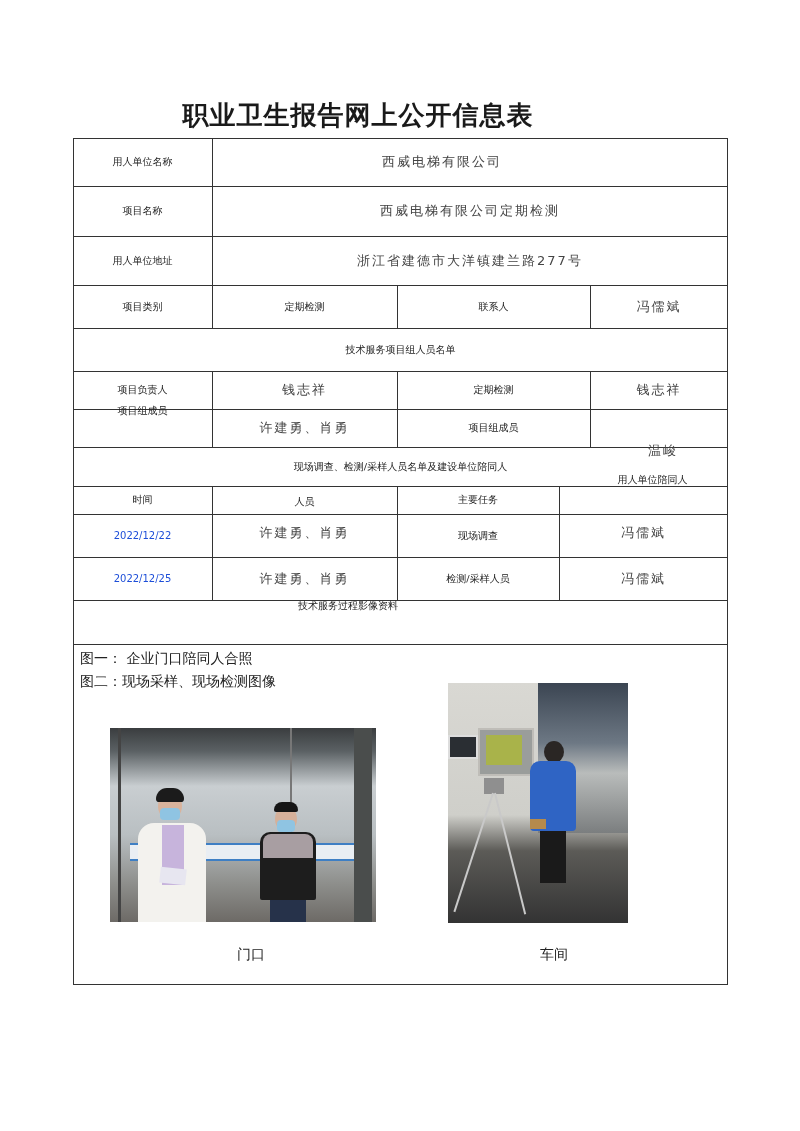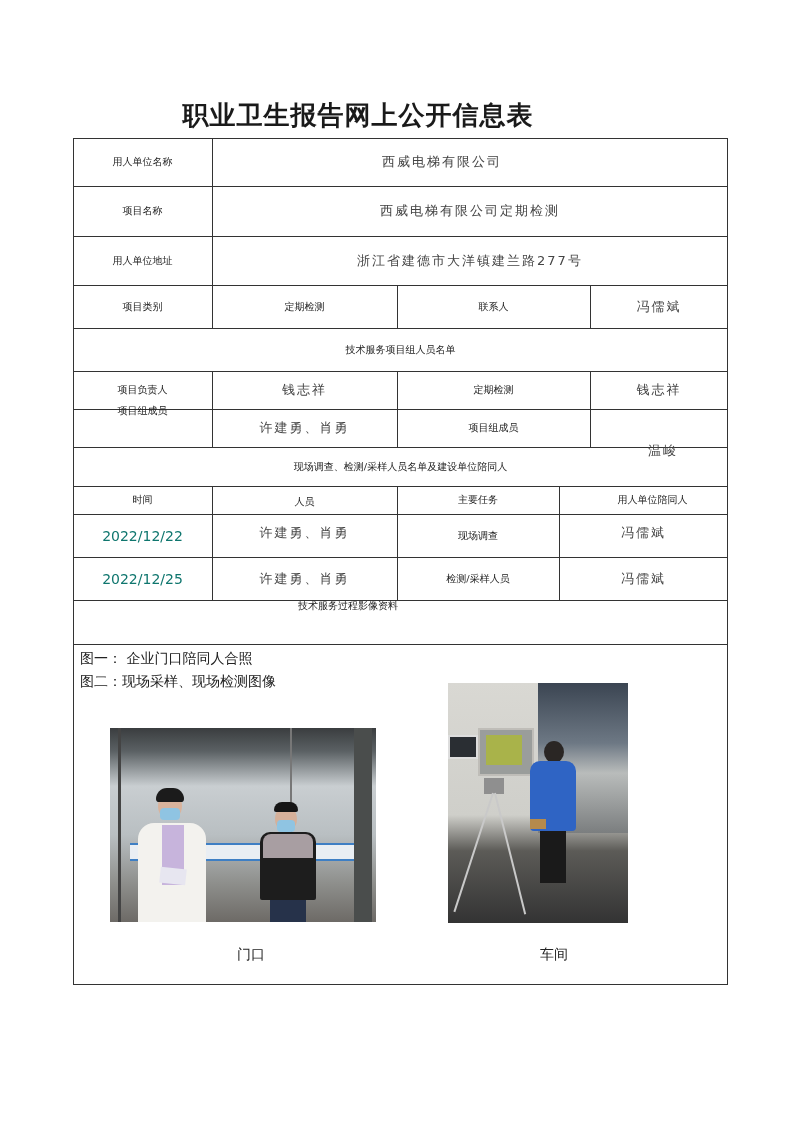--- a/index.html
+++ b/index.html
@@ -4,21 +4,21 @@
 <style>
   html, body { margin: 0; padding: 0; background: #ffffff; }
   body { width: 800px; height: 1131px; position: relative; font-family: "DejaVu Serif", "Liberation Serif", serif; color: #222; }
   .title { position: absolute; left: 0; width: 716px; top: 98px; text-align: center; font-size: 26px; font-weight: bold; letter-spacing: 1px; color: #1a1a1a; }
   .frame { position: absolute; left: 73px; top: 138px; width: 655px; height: 847px; border: 1.5px solid #333; box-sizing: border-box; }
   .cell { position: absolute; display: flex; align-items: center; justify-content: center; box-sizing: border-box; font-size: 10px; text-align: center; }
   .hline { position: absolute; height: 0; border-top: 1.3px solid #333; }
   .vline { position: absolute; width: 0; border-left: 1.3px solid #333; }
   .lbl { color: #222; font-family: "DejaVu Serif", "Liberation Serif", serif; }
   .val { color: #444; font-family: "DejaVu Sans", "Liberation Sans", sans-serif; font-size: 13px; letter-spacing: 2px; }
-  .date { color: #0f766e; font-family: "DejaVu Sans", "Liberation Sans", sans-serif; font-size: 14px; letter-spacing: 0; }
+  .date { color: #1d4ed8; font-family: "DejaVu Sans", "Liberation Sans", sans-serif; font-size: 10px; letter-spacing: 0; }
   .note { position: absolute; left: 80px; font-size: 14px; color: #222; }
   .photo { position: absolute; overflow: hidden; box-sizing: border-box; }
   .caption { position: absolute; font-size: 14px; color: #222; text-align: right; width: 60px; }
 </style>
 </head>
 <body>
 
 <div class="title">职业卫生报告网上公开信息表</div>
 
 <div class="frame"></div>
@@ -70,21 +70,21 @@
 <div class="cell lbl" style="left:73px;top:392px;width:139px;height:38px">项目组成员</div>
 <div class="cell val" style="left:212px;top:409px;width:185px;height:38px">许建勇、肖勇</div>
 <div class="cell lbl" style="left:397px;top:409px;width:193px;height:38px">项目组成员</div>
 <div class="cell val" style="left:590px;top:432px;width:146px;height:38px">温峻</div>
 
 <div class="cell lbl" style="left:73px;top:447px;width:655px;height:39px">现场调查、检测/采样人员名单及建设单位陪同人</div>
 
 <div class="cell lbl" style="left:73px;top:486px;width:139px;height:28px">时间</div>
 <div class="cell lbl" style="left:212px;top:486px;width:185px;height:28px;padding-top:4px">人员</div>
 <div class="cell lbl" style="left:397px;top:486px;width:162px;height:28px">主要任务</div>
-<div class="cell lbl" style="left:559px;top:486px;width:187px;height:28px">用人单位陪同人</div>
+<div class="cell lbl" style="left:559px;top:466px;width:187px;height:28px">用人单位陪同人</div>
 
 <div class="cell date" style="left:73px;top:514px;width:139px;height:43px">2022/12/22</div>
 <div class="cell val" style="left:212px;top:514px;width:185px;height:43px;align-items:flex-start;padding-top:10px">许建勇、肖勇</div>
 <div class="cell lbl" style="left:397px;top:514px;width:162px;height:43px">现场调查</div>
 <div class="cell val" style="left:559px;top:514px;width:169px;height:43px;align-items:flex-start;padding-top:10px">冯儒斌</div>
 
 <div class="cell date" style="left:73px;top:557px;width:139px;height:43px">2022/12/25</div>
 <div class="cell val" style="left:212px;top:557px;width:185px;height:43px">许建勇、肖勇</div>
 <div class="cell lbl" style="left:397px;top:557px;width:162px;height:43px">检测/采样人员</div>
 <div class="cell val" style="left:559px;top:557px;width:169px;height:43px">冯儒斌</div>

